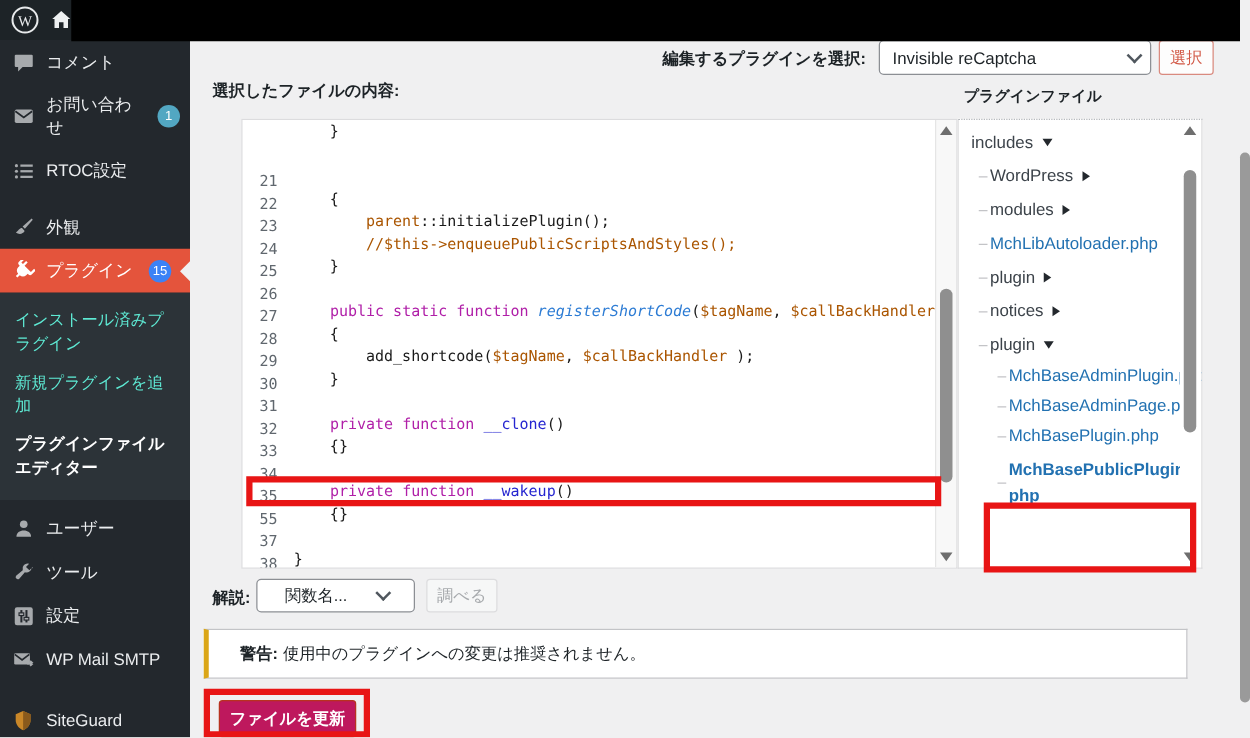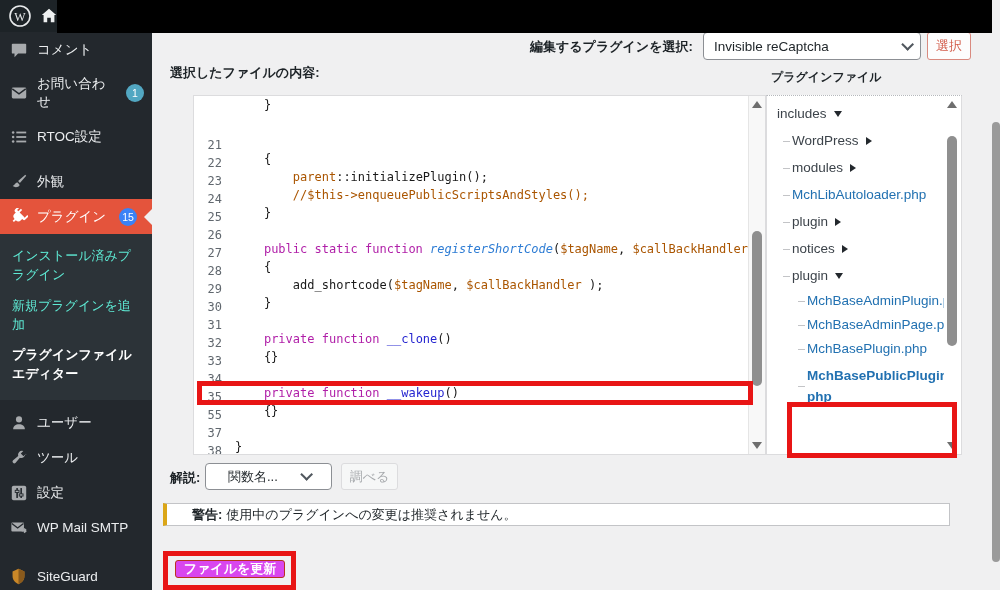--- a/index.html
+++ b/index.html
@@ -61,23 +61,23 @@
   
   .anno { position:absolute; border:5px solid #e81515; background:transparent; z-index:40; pointer-events:none; }
   .anno-line { left:197px; top:381px; width:556px; height:24px; }
   .anno-file { left:787px; top:402px; width:170px; height:56px; }
   .anno-btn  { left:163px; top:551px; width:133px; height:39px; }
 
   
   .doc-label { position:absolute; left:170px; top:469px; font-size:13px; font-weight:bold; }
   .doc-select { position:absolute; left:205px; top:463px; width:127px; height:27px; background:#fff; border:1px solid #8c8f94; border-radius:4px; font-size:13px; display:flex; align-items:center; padding:0 22px; cursor:pointer; }
   .doc-btn { position:absolute; left:341px; top:463px; width:57px; height:27px; background:#f6f7f7; border:1px solid #dcdcde; border-radius:3px; color:#a7aaad; font-size:13px; display:flex; align-items:center; justify-content:center; }
-  .warnbox { position:absolute; left:163px; top:503px; width:787px; height:23px; background:#fff; border:1px solid #c3c4c7; border-left:4px solid #dba617; display:flex; align-items:center; padding-left:25px; font-size:13px; }
+  .warnbox { position:absolute; left:163px; top:503px; width:787px; height:40px; background:#fff; border:1px solid #c3c4c7; border-left:4px solid #dba617; display:flex; align-items:center; padding-left:25px; font-size:13px; }
   .warnbox b { margin-right:4px; }
-  .update-btn { position:absolute; left:175px; top:560px; width:110px; height:18px; background:#d946ef; border:1px solid #b8321f; border-radius:3px; color:#fff; font-size:13px; font-weight:bold; display:flex; align-items:center; justify-content:center; cursor:pointer; z-index:35; }
+  .update-btn { position:absolute; left:175px; top:560px; width:110px; height:30px; background:#be185d; border:1px solid #b8321f; border-radius:3px; color:#fff; font-size:13px; font-weight:bold; display:flex; align-items:center; justify-content:center; cursor:pointer; z-index:35; }
 
   
   .page-scroll { position:absolute; right:0; top:0; width:8px; height:590px; background:#f0f0f1; z-index:50; }
   .page-scroll .thumb { position:absolute; left:0; top:122px; width:8px; height:440px; background:#9a9a9a; border-radius:4px; }
 </style>
 </head>
 <body>
 
 <div id="page">
 

